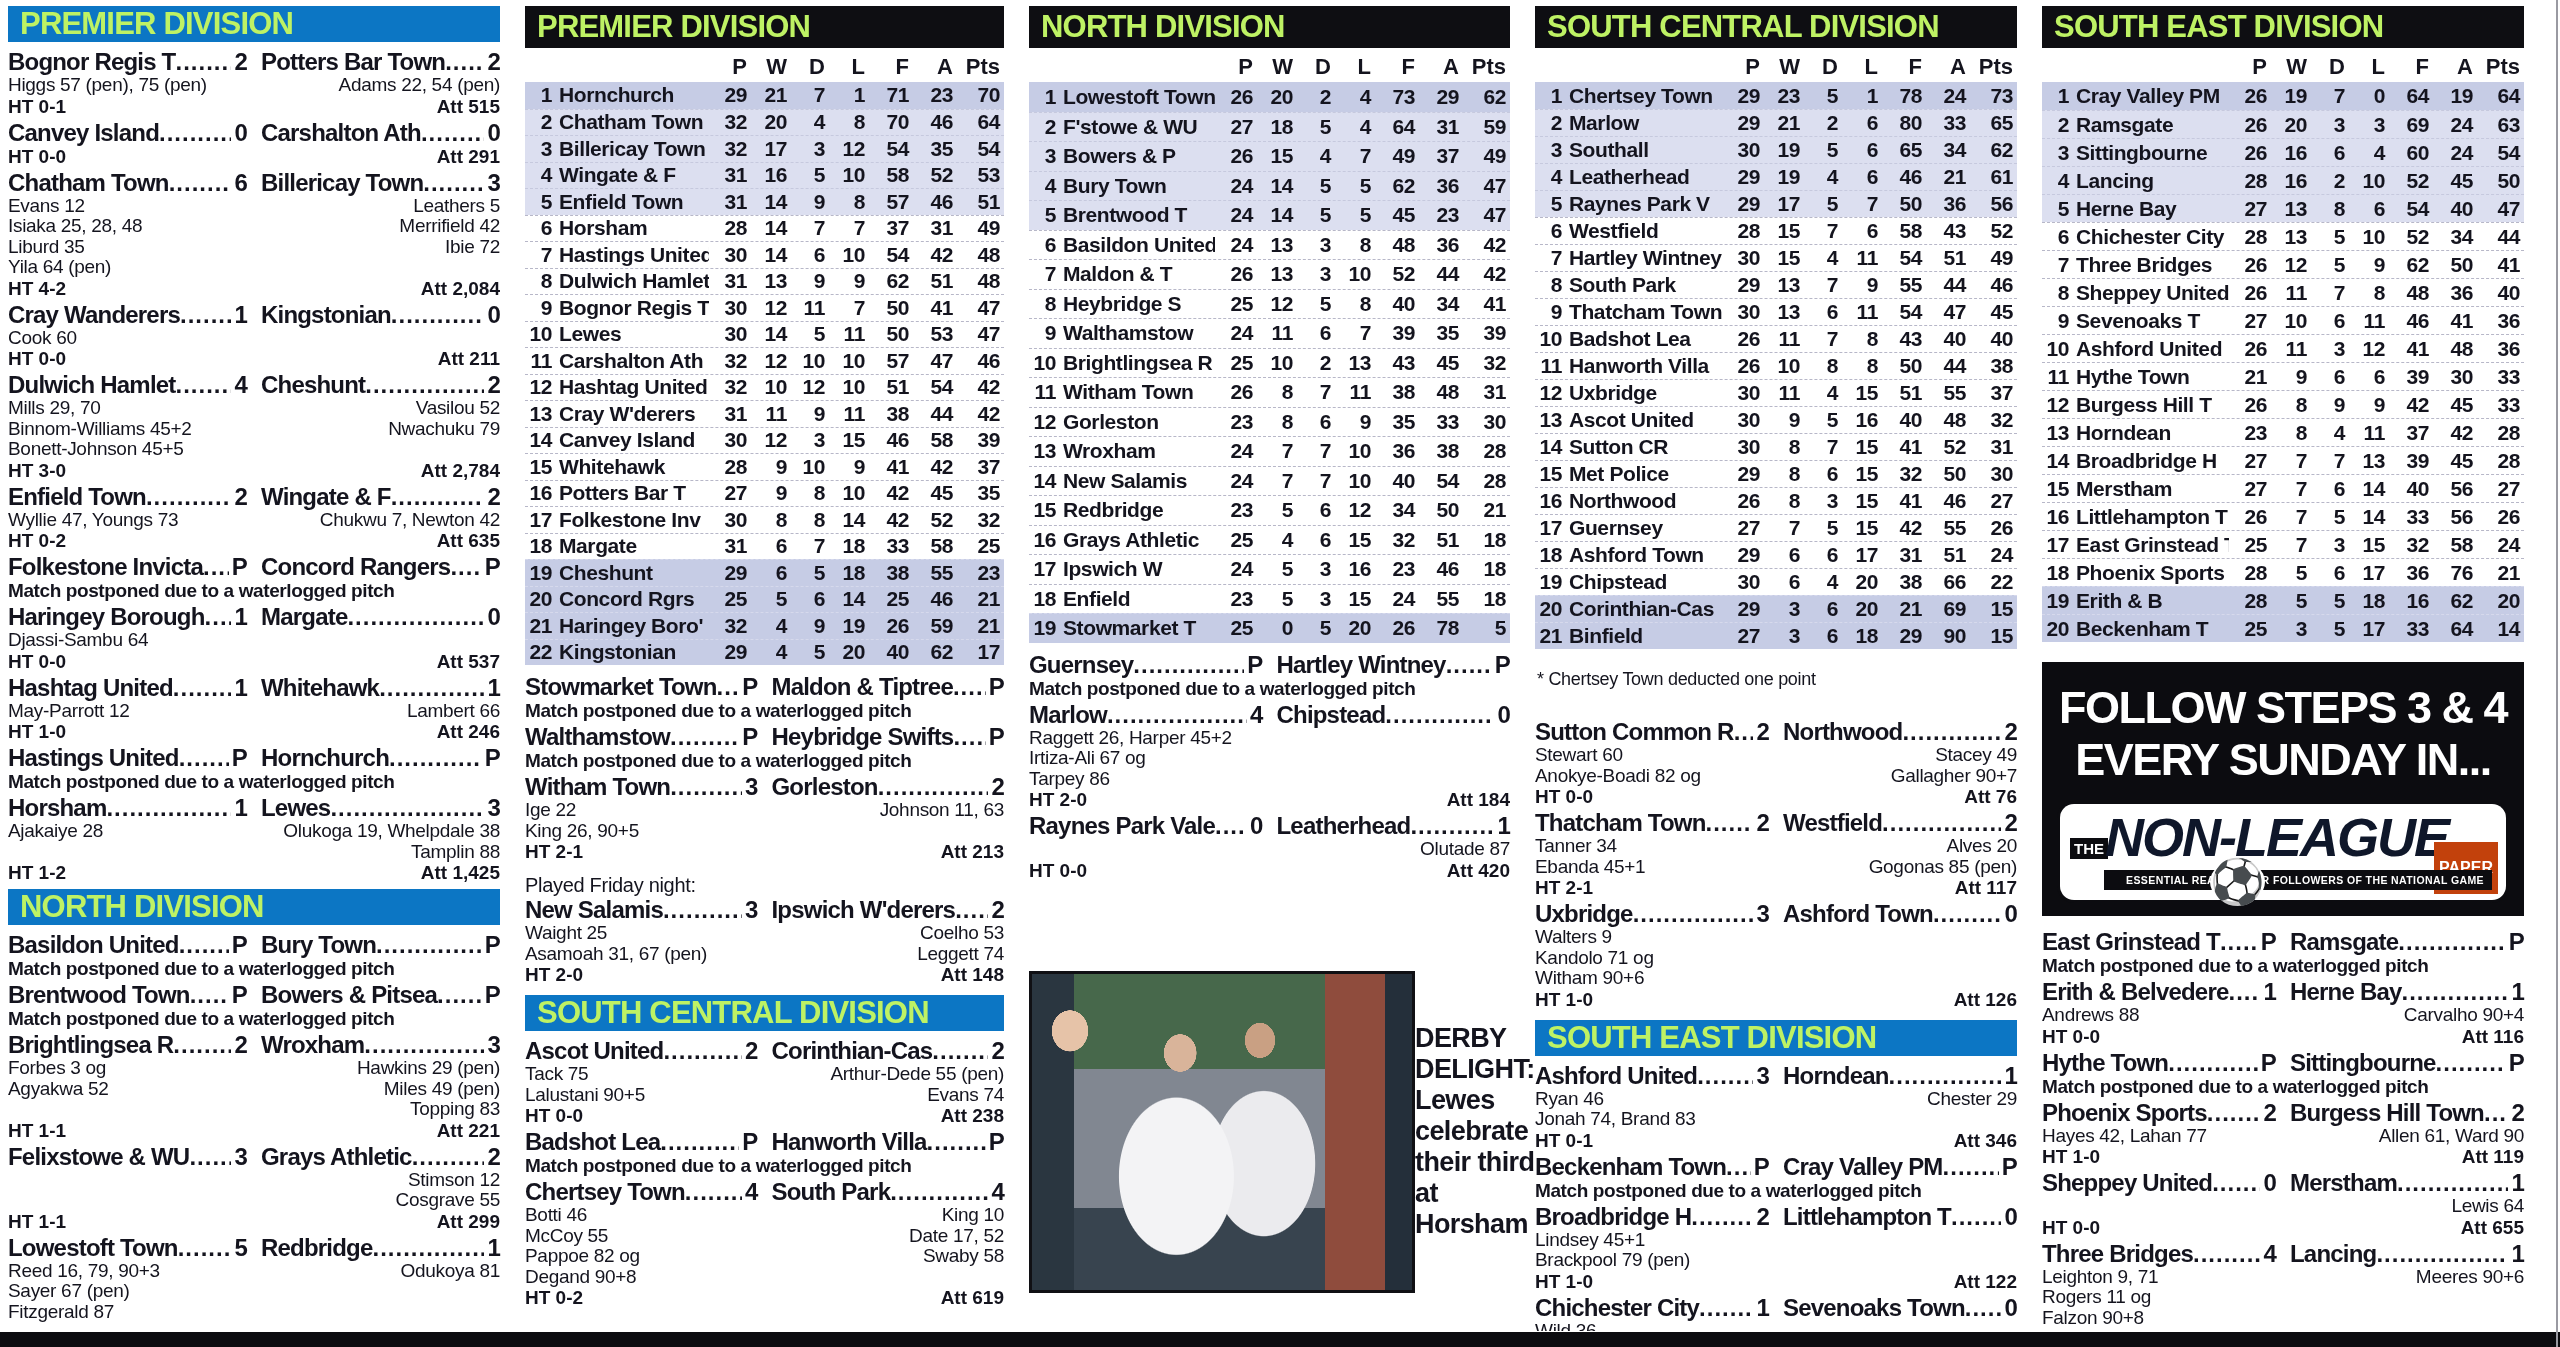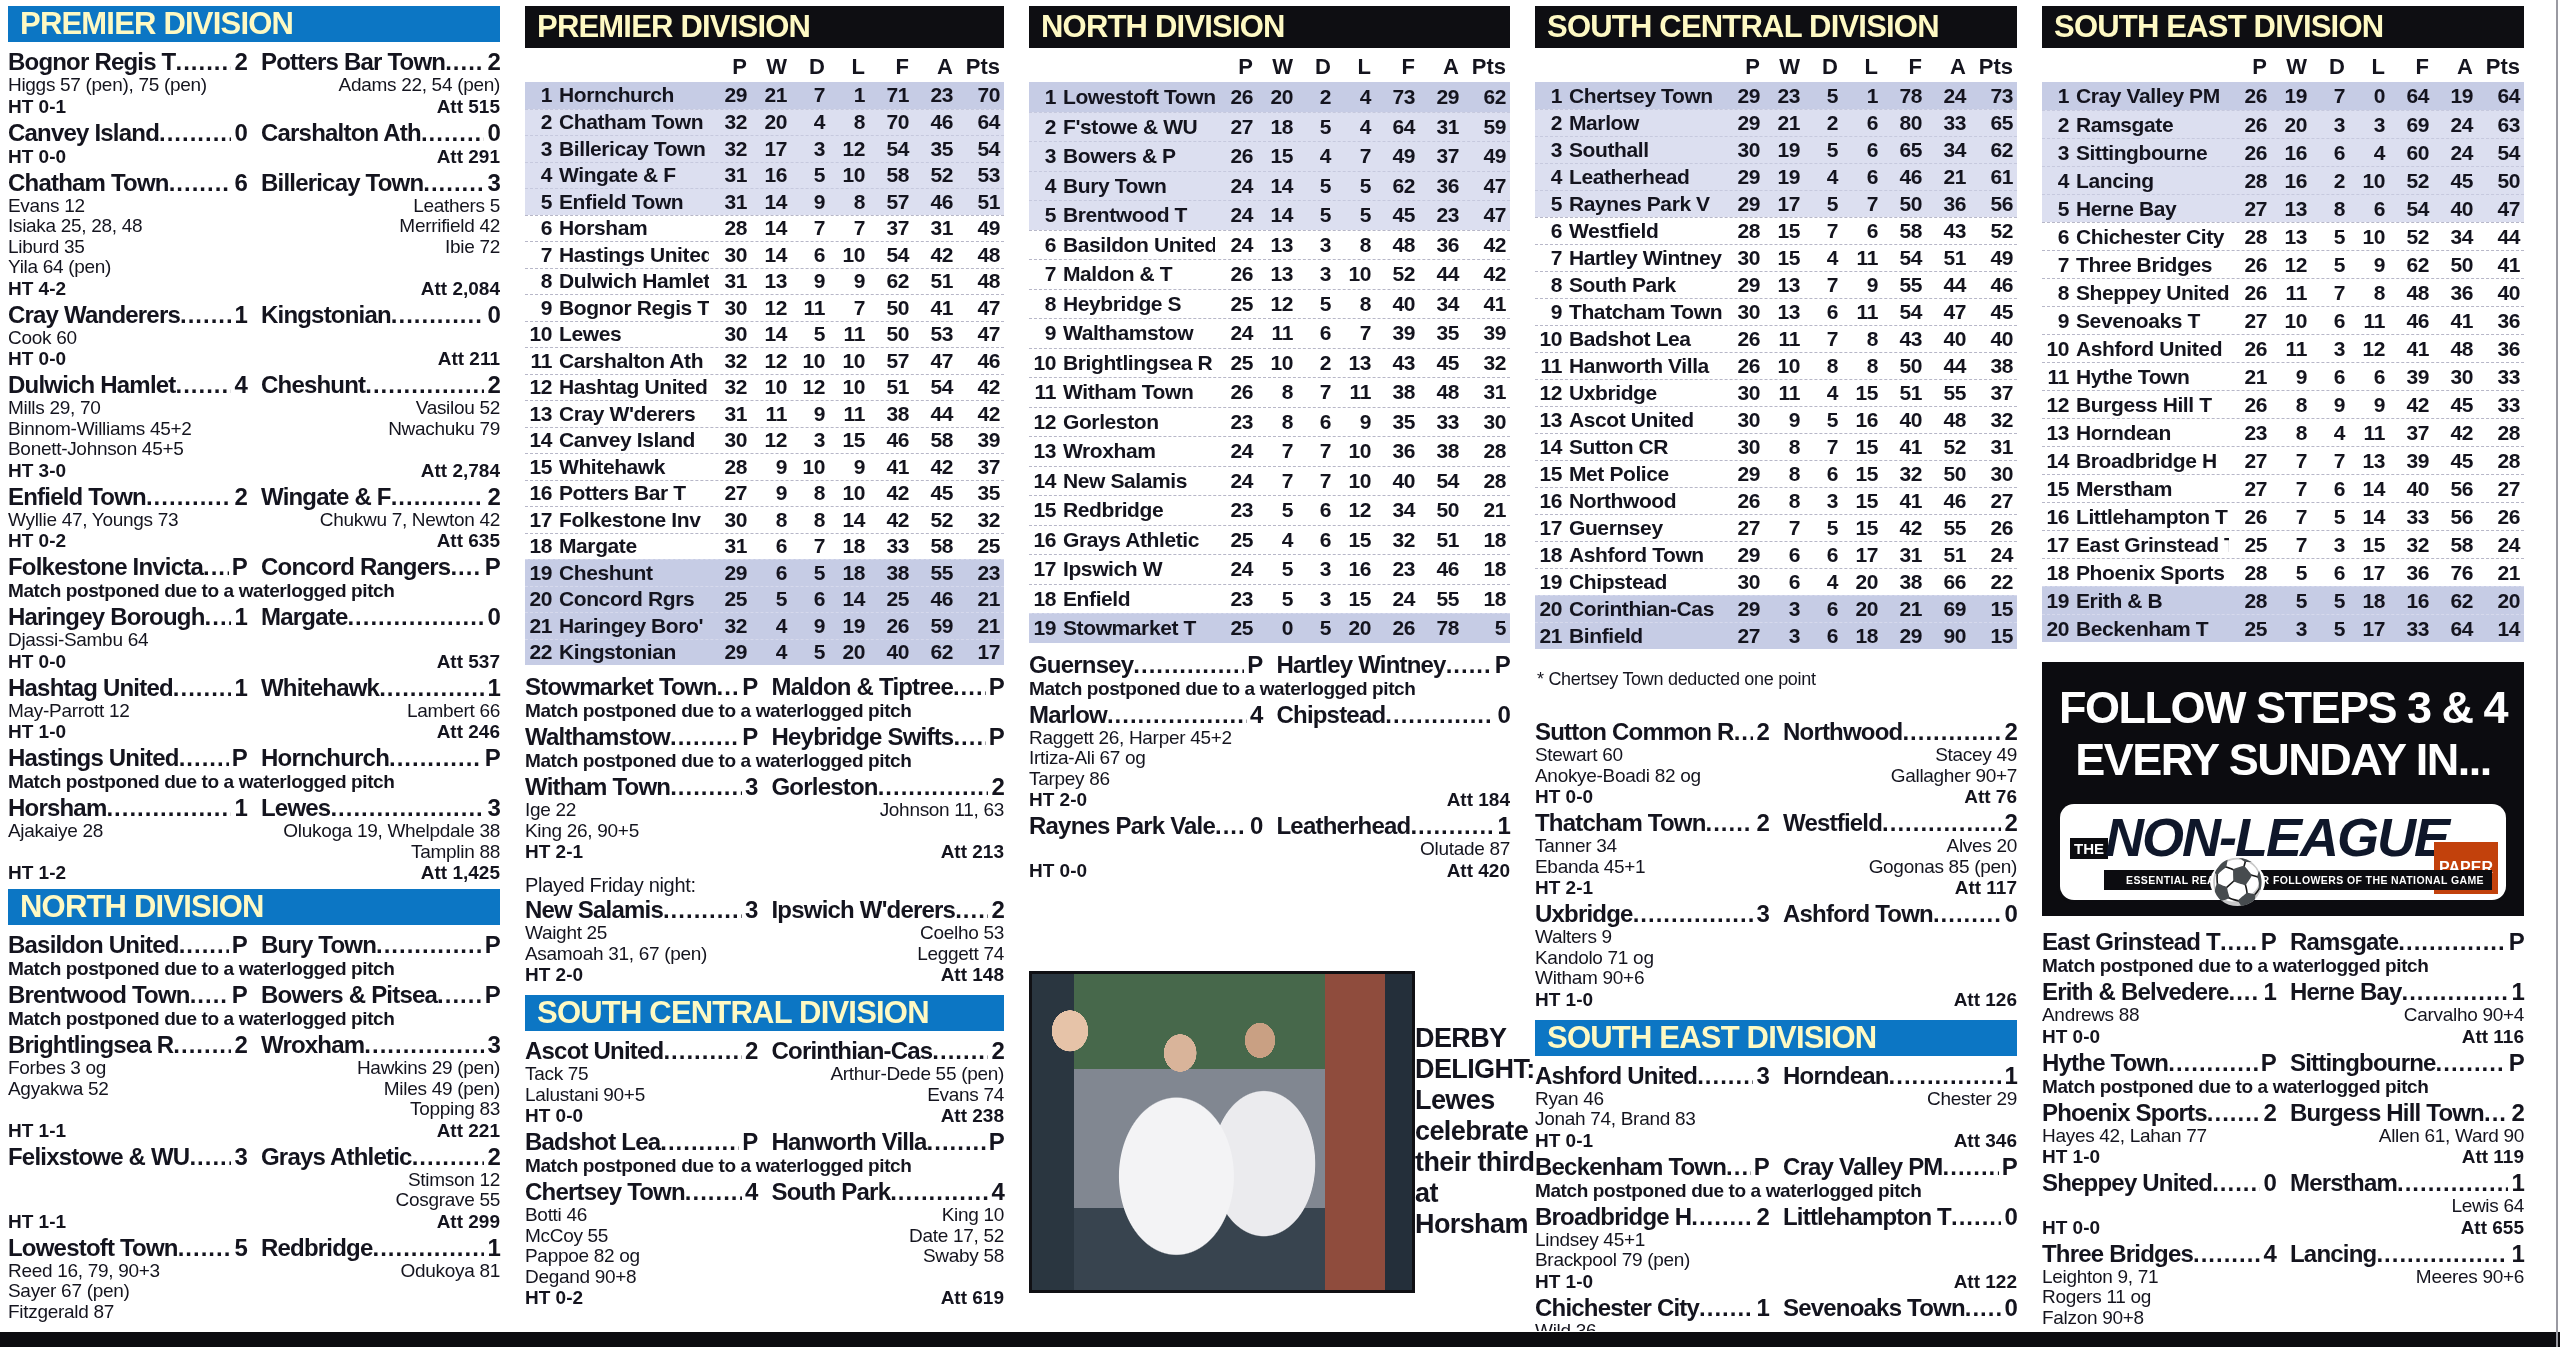--- a/index.html
+++ b/index.html
@@ -8,21 +8,21 @@
   .cols { position:absolute; top:6px; left:8px; right:8px; bottom:16px; display:flex; gap:25px; overflow:hidden; }
   .col { flex:0 0 auto; display:flex; flex-direction:column; min-width:0; }
   .c1 { width:492px; }
   .c2col { width:479px; }
   .c3col { width:481px; }
   .c4col { width:482px; }
   .c5col { width:482px; }
 
   
   .hdr { height:40px; display:flex; align-items:center; padding:0 12px; margin-bottom:4px; }
-  .hdr span { color:#fef9c3; font-weight:700; font-size:31px; letter-spacing:-0.8px; white-space:nowrap; }
+  .hdr span { color:#bef264; font-weight:700; font-size:31px; letter-spacing:-0.8px; white-space:nowrap; }
   .hdr.blue { background:#0c76c4; height:36px; }
   .hdr.black { background:#0e0e12; height:42px; }
   .res-sec { margin-bottom:6px; }
   .res-sec .hdr { margin-bottom:6px; }
 
   
   .match { margin-bottom:2px; }
   .m-pre { margin-top:12px; font-weight:400; font-size:20px; line-height:22px; letter-spacing:-0.3px; }
   .m-head { display:flex; font-weight:700; font-size:24px; line-height:27px; letter-spacing:-0.8px; }
   .m-half { flex:1 1 0; display:flex; align-items:baseline; min-width:0; }

